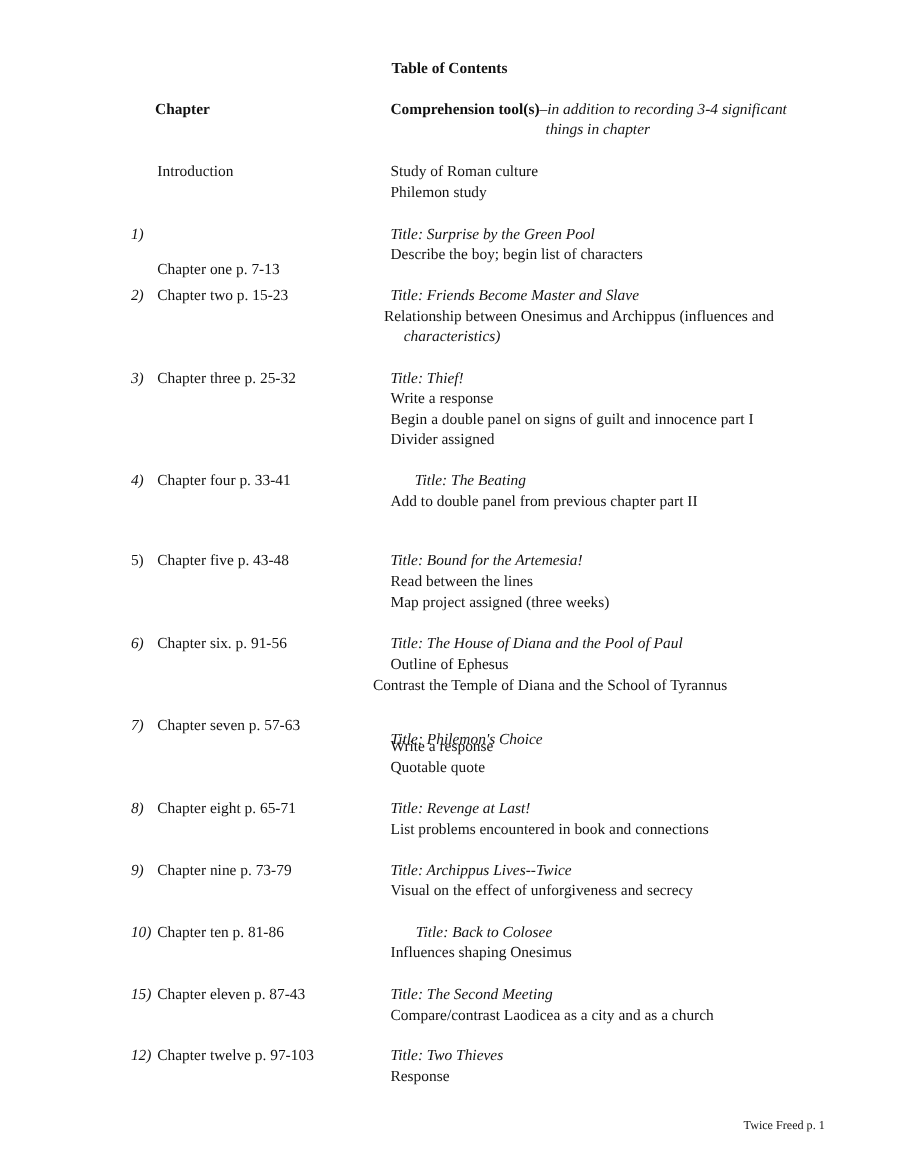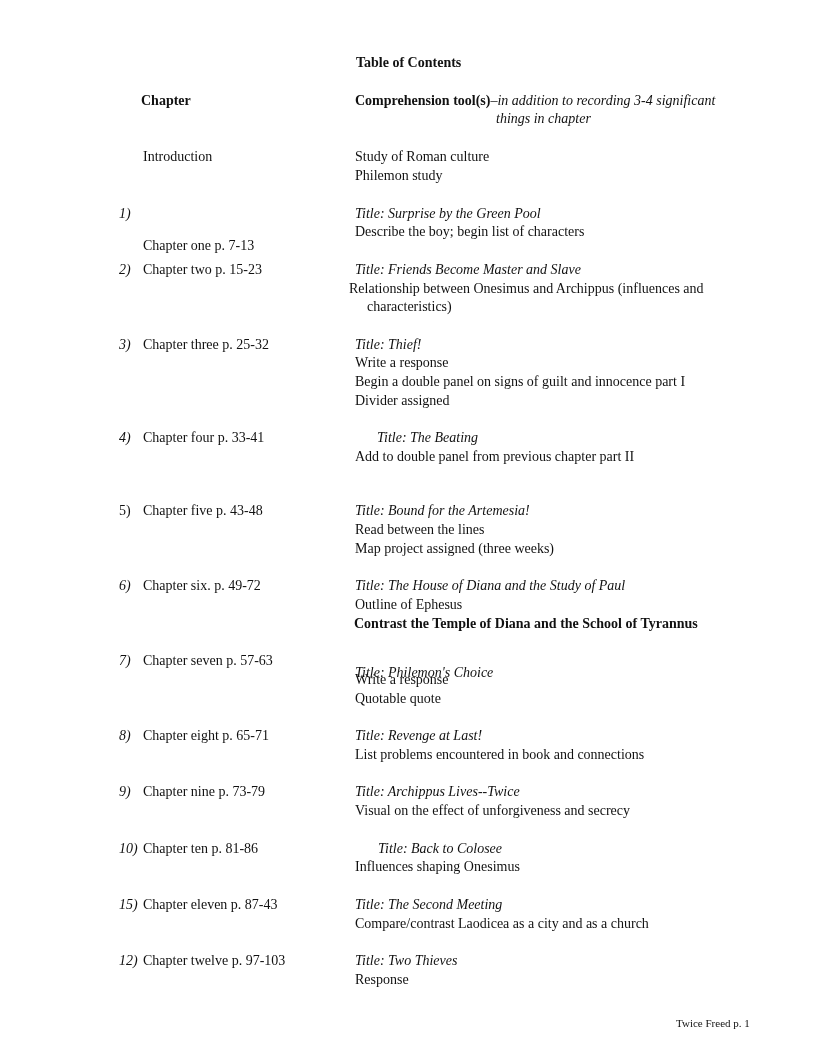--- a/index.html
+++ b/index.html
@@ -31,45 +31,45 @@
 
   <div class="abs num" style="left:119px; top:204px;">1)</div>
   <div class="abs" style="left:143px; top:204px;margin-top:32px;">Chapter one p. 7-13</div>
   <div class="abs it" style="left:355px; top:204px;">Title:  Surprise by the Green Pool</div>
   <div class="abs" style="left:355px; top:222px;">Describe the boy; begin list of characters</div>
 
   <div class="abs num" style="left:119px; top:260px;">2)</div>
   <div class="abs" style="left:143px; top:260px;">Chapter two p. 15-23</div>
   <div class="abs it" style="left:355px; top:260px;">Title:  Friends Become Master and Slave</div>
   <div class="abs" style="left:349px; top:279px;">Relationship between Onesimus and Archippus (influences and</div>
-  <div class="abs" style="left:367px; top:297px;">characteristics)</div>
+  <div class="abs" style="left:367px; top:297px;font-style:italic;">characteristics)</div>
 
   <div class="abs num" style="left:119px; top:335px;">3)</div>
   <div class="abs" style="left:143px; top:335px;">Chapter three p. 25-32</div>
   <div class="abs it" style="left:355px; top:335px;">Title:  Thief!</div>
   <div class="abs" style="left:355px; top:353px;">Write a response</div>
   <div class="abs" style="left:355px; top:372px;">Begin a double panel on signs of guilt and innocence part I</div>
   <div class="abs" style="left:355px; top:391px;">Divider assigned</div>
 
   <div class="abs num" style="left:119px; top:428px;">4)</div>
   <div class="abs" style="left:143px; top:428px;">Chapter four p. 33-41</div>
   <div class="abs it" style="left:355px; top:428px;margin-left:22px;">Title:  The Beating</div>
   <div class="abs" style="left:355px; top:447px;">Add to double panel from previous chapter part II</div>
 
   <div class="abs num upright" style="left:119px; top:501px;">5)</div>
   <div class="abs" style="left:143px; top:501px;">Chapter five p. 43-48</div>
   <div class="abs it" style="left:355px; top:501px;">Title:  Bound for the Artemesia!</div>
   <div class="abs" style="left:355px; top:520px;">Read between the lines</div>
   <div class="abs" style="left:355px; top:539px;">Map project assigned (three weeks)</div>
 
   <div class="abs num" style="left:119px; top:576px;">6)</div>
-  <div class="abs" style="left:143px; top:576px;">Chapter six. p. 49-72</div>
-  <div class="abs it" style="left:355px; top:576px;">Title:  The House of Diana and the Study of Paul</div>
+  <div class="abs" style="left:143px; top:576px;">Chapter six. p. 91-56</div>
+  <div class="abs it" style="left:355px; top:576px;">Title:  The House of Diana and the Pool of Paul</div>
   <div class="abs" style="left:355px; top:595px;">Outline of Ephesus</div>
-  <div class="abs" style="left:354px; top:614px;font-weight:bold;">Contrast the Temple of Diana and the School of Tyrannus</div>
+  <div class="abs" style="left:339px; top:614px;">Contrast the Temple of Diana and the School of Tyrannus</div>
 
   <div class="abs num" style="left:119px; top:651px;">7)</div>
   <div class="abs" style="left:143px; top:651px;">Chapter seven p. 57-63</div>
   <div class="abs it" style="left:355px; top:651px;margin-top:12px;">Title:  Philemon's Choice</div>
   <div class="abs" style="left:355px; top:670px;">Write a response</div>
   <div class="abs" style="left:355px; top:689px;">Quotable quote</div>
 
   <div class="abs num" style="left:119px; top:726px;">8)</div>
   <div class="abs" style="left:143px; top:726px;">Chapter eight p. 65-71</div>
   <div class="abs it" style="left:355px; top:726px;">Title:  Revenge at Last!</div>

